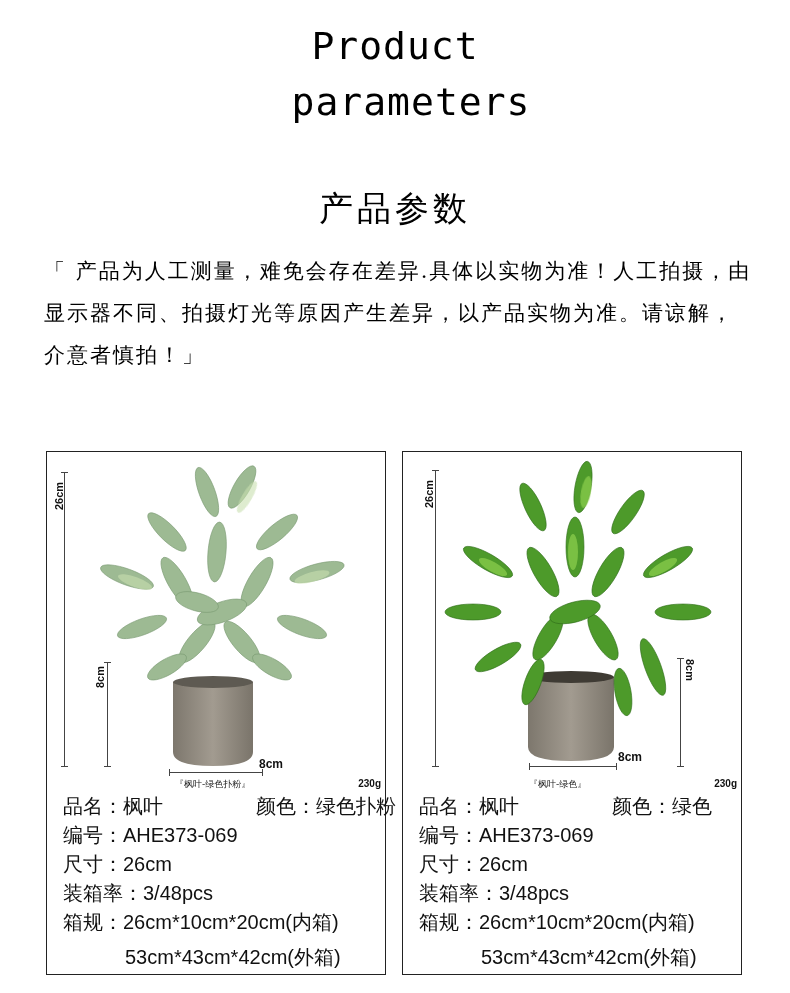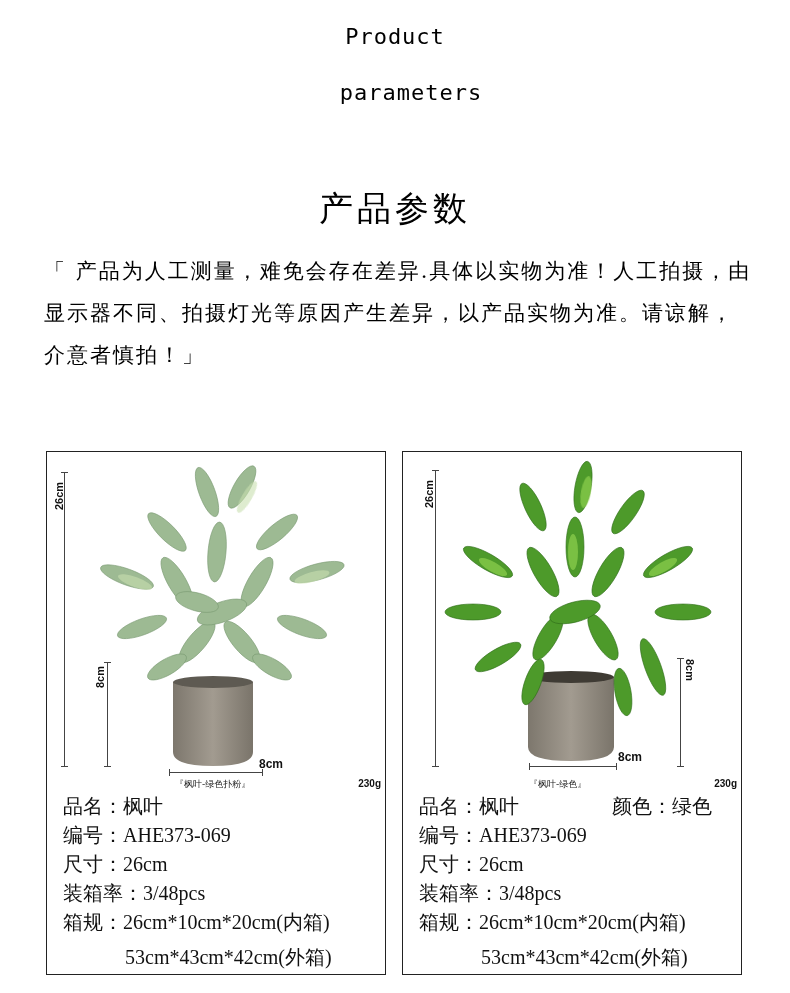--- a/index.html
+++ b/index.html
@@ -1,17 +1,17 @@
 <!DOCTYPE html>
 <html><head>
 <meta charset="utf-8">
 <style>
   html, body { margin: 0; padding: 0; background: #ffffff; }
   body { width: 790px; height: 993px; position: relative; overflow: hidden; font-family: "DejaVu Sans", sans-serif; color: #111; }
-  .title-en { position: absolute; left: 0; width: 790px; text-align: center; font-family: "DejaVu Sans Mono", "Liberation Mono", monospace; font-size: 22px; color: #000; letter-spacing: 1px; }
+  .title-en { position: absolute; left: 0; width: 790px; text-align: center; font-family: "DejaVu Sans Mono", "Liberation Mono", monospace; font-size: 38px; color: #000; letter-spacing: 1px; }
   #t1 { top: 24px; }
   #t2 { top: 80px; padding-left: 16px; }
   .title-cn { position: absolute; top: 186px; left: 0; width: 790px; text-align: center; font-family: "DejaVu Serif", serif; font-size: 34px; letter-spacing: 4px; color: #000000; }
   .notice { position: absolute; top: 250px; left: 44px; width: 710px; font-family: "DejaVu Serif", serif; font-size: 21px; line-height: 42px; letter-spacing: 2px; color: #000; }
   .card { position: absolute; top: 451px; width: 340px; height: 524px; border: 1.5px solid #222; box-sizing: border-box; background: #fff; }
   #card1 { left: 46px; }
   #card2 { left: 402px; }
   .photo { position: absolute; left: 0; top: 0; width: 100%; height: 340px; }
   .dim-v { position: absolute; border-left: 1px solid #444; width: 0; }
   .dim-v::before, .dim-v::after { content: ""; position: absolute; left: -4px; width: 7px; border-top: 1px solid #444; }
@@ -20,21 +20,21 @@
   .dim-h::before, .dim-h::after { content: ""; position: absolute; top: -4px; height: 7px; border-left: 1px solid #444; }
   .dim-h::before { left: 0; } .dim-h::after { right: 0; }
   .vlabel { position: absolute; font-family: "Liberation Sans", sans-serif; font-weight: bold; font-size: 11px; transform-origin: left top; white-space: nowrap; color: #111; }
   .vlabel.ccw { transform: rotate(-90deg); }
   .vlabel.cw { transform: rotate(90deg); }
   .hlabel { position: absolute; font-family: "Liberation Sans", sans-serif; font-weight: bold; font-size: 12px; color: #111; }
   .caption { position: absolute; font-size: 9px; font-weight: normal; color: #222; font-family: "DejaVu Sans", sans-serif; }
   .weight { position: absolute; right: 4px; font-size: 10px; font-weight: bold; font-family: "Liberation Sans", sans-serif; color: #111; }
   .specs { position: absolute; left: 16px; top: 340px; width: 328px; font-family: "DejaVu Serif", serif; font-size: 20px; color: #111; }
   .spec-row { height: 29px; line-height: 29px; white-space: nowrap; position: relative; }
-  .spec-row .val { font-family: Liberation Serif, serif; }
+  .spec-row .val { font-family: Liberation Sans, sans-serif; }
   .color-part { position: absolute; left: 193px; top: 0; }
   .indent { padding-left: 62px; }
 </style>
 </head>
 <body>
 
 <div id="t1" class="title-en">Product</div>
 <div id="t2" class="title-en">parameters</div>
 <div class="title-cn">产品参数</div>
 <div class="notice">「 产品为人工测量，难免会存在差异.具体以实物为准！人工拍摄，由显示器不同、拍摄灯光等原因产生差异，以产品实物为准。请谅解，介意者慎拍！」</div>
@@ -81,20 +81,21 @@
     <div class="dim-v" style="left:60px; top:210px; height:105px;"></div>
     <div class="vlabel ccw" style="left:47px; top:236px;">8cm</div>
     <div class="dim-h" style="left:122px; top:320px; width:94px;"></div>
     <div class="hlabel" style="left:212px; top:305px;">8cm</div>
     <div class="caption" style="left:128px; top:326px;">『枫叶-绿色扑粉』</div>
     <div class="weight" style="top:326px;">230g</div>
   </div>
   <div class="specs">
     <div class="spec-row">
       <span>品名：</span><span>枫叶</span>
+      <span class="color-part"><span>颜色：</span><span>绿色扑粉</span></span>
     </div>
     <div class="spec-row"><span>编号：</span><span class="val">AHE373-069</span></div>
     <div class="spec-row"><span>尺寸：</span><span class="val">26cm</span></div>
     <div class="spec-row"><span>装箱率：</span><span class="val">3/48pcs</span></div>
     <div class="spec-row"><span>箱规：</span><span class="val">26cm*10cm*20cm(内箱)</span></div>
     <div class="spec-row indent" style="margin-top:6px;"><span class="val">53cm*43cm*42cm(外箱)</span></div>
   </div>
 </div>
 
 <div class="card" id="card2">

